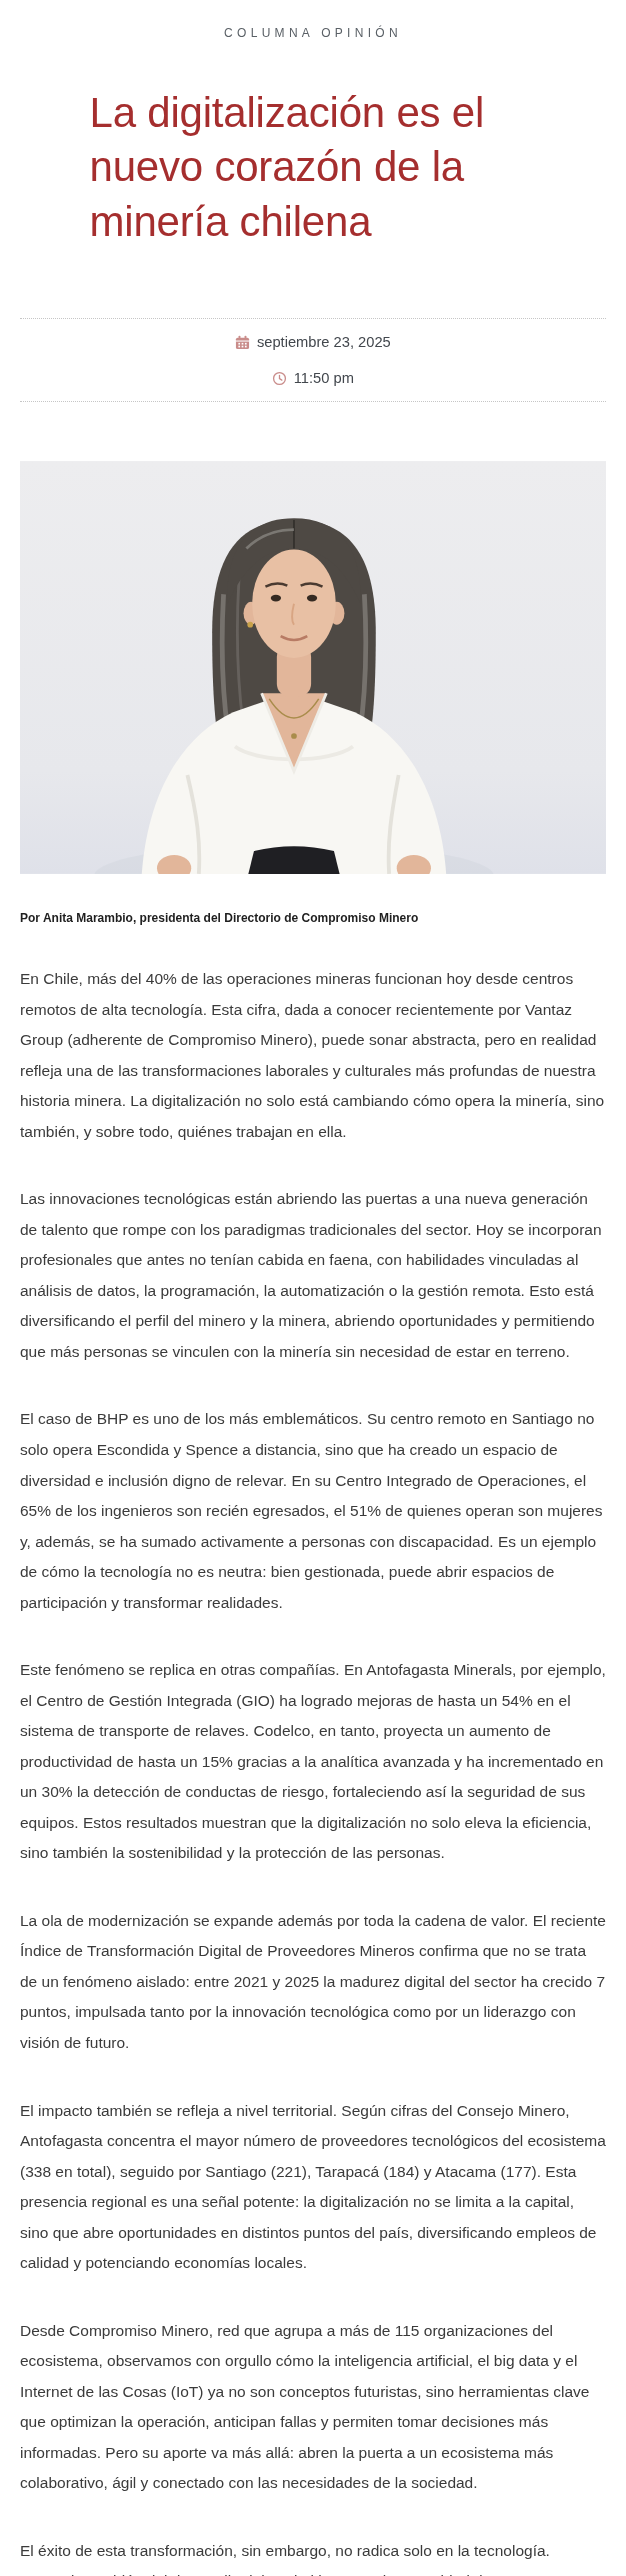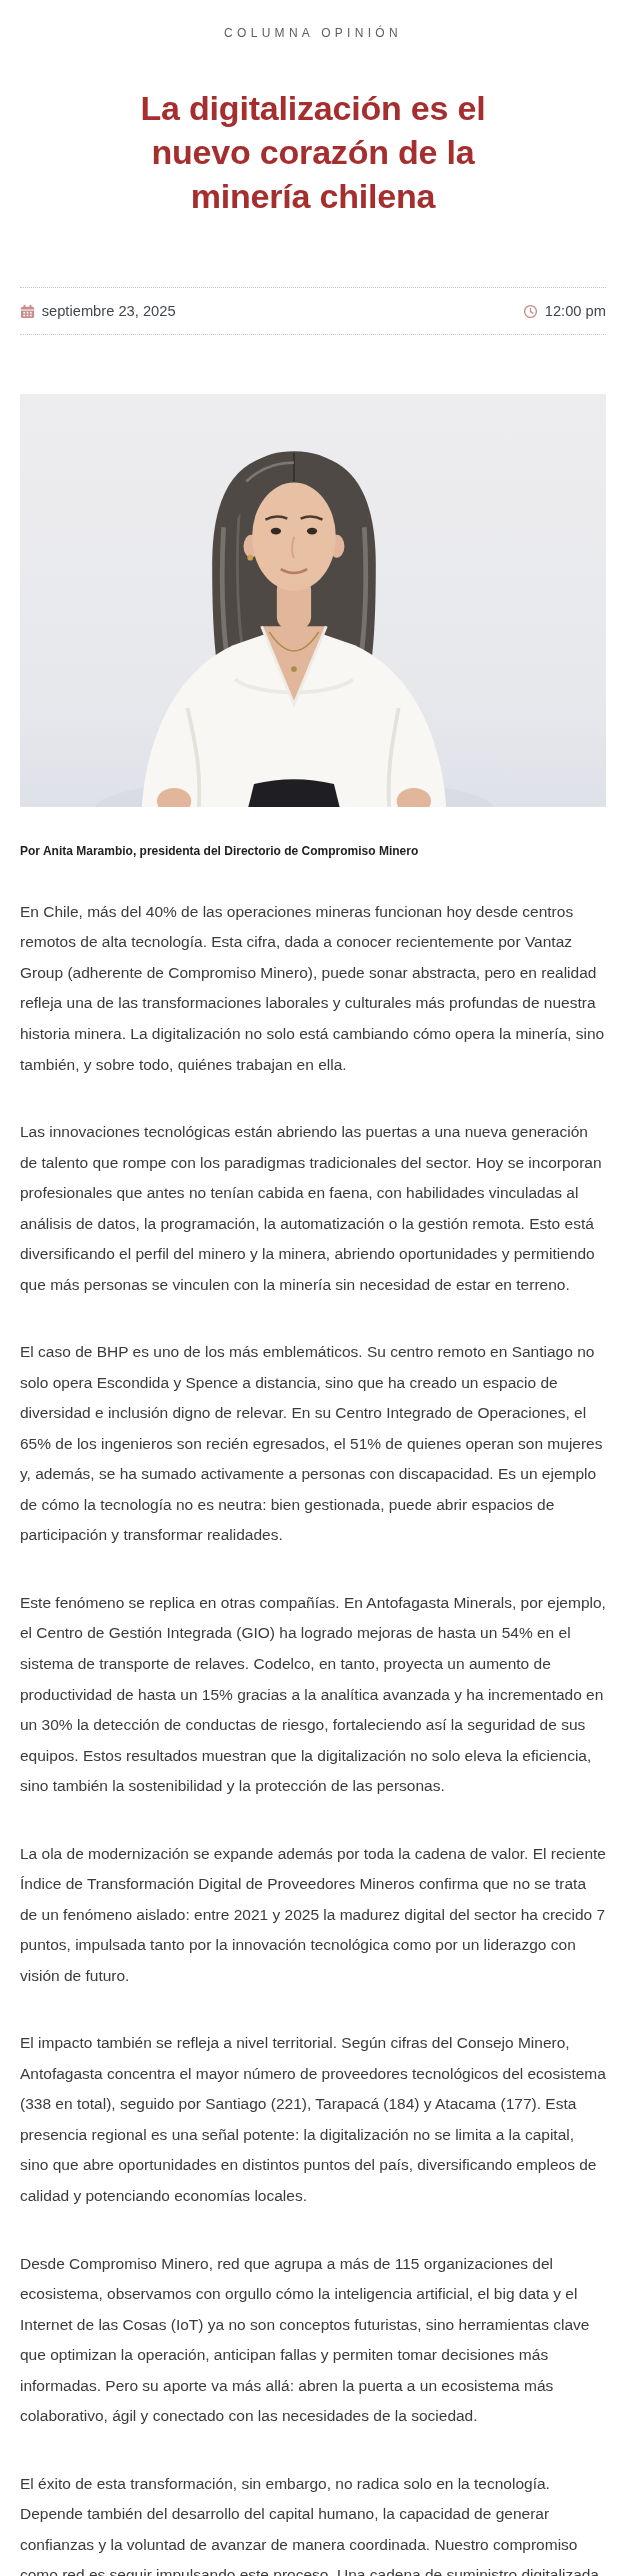--- a/index.html
+++ b/index.html
@@ -21,36 +21,37 @@
     text-align: center;
     font-size: 12px;
     font-weight: 500;
     letter-spacing: 4.3px;
     color: #5a6066;
     text-transform: uppercase;
   }
   h1.title {
     margin: 46px auto 0;
     max-width: 447px;
-    text-align: center;
-    font-size: 34px;
+    text-align: left;
+    font-size: 42px;
     line-height: 1.3;
-    font-weight: 700;
+    font-weight: 400;
     color: #a52e2e;
     letter-spacing: -0.2px;
   }
   .meta {
     margin-top: 69px;
     border-top: 1px dotted #c6c6c6;
     border-bottom: 1px dotted #c6c6c6;
     padding: 15px 0;
     display: flex;
-    justify-content: space-between;
+    justify-content: flex-end;
     align-items: center;
-    gap: 28px;
+    gap: 20px;
+    flex-direction: column;
   }
   .meta-item {
     display: flex;
     align-items: center;
     gap: 6.7px;
     font-size: 14.7px;
     font-weight: 500;
     color: #42474d;
   }
   .meta-item svg { display: block; }
@@ -107,21 +108,21 @@
       </span>
       <span>septiembre 23, 2025</span>
     </span>
     <span class="meta-item">
       <span>
         <svg width="15" height="15" viewBox="0 0 16 16" fill="none" stroke="#c98c8a" stroke-width="1.4" stroke-linecap="round" aria-hidden="true">
           <circle cx="8" cy="8" r="6.3"></circle>
           <path d="M8 4.6 V8.2 L10.5 9.7"></path>
         </svg>
       </span>
-      <span>12:00 pm</span>
+      <span>11:50 pm</span>
     </span>
   </div>
 
   <div class="photo">
     <svg width="586" height="413" viewBox="0 0 616 434" aria-hidden="true">
       <defs>
         <linearGradient id="bgGrad" x1="0" y1="0" x2="0" y2="1">
           <stop offset="0" stop-color="#ededef"></stop>
           <stop offset="0.75" stop-color="#e7e8ec"></stop>
           <stop offset="1" stop-color="#dfe1e9"></stop>

